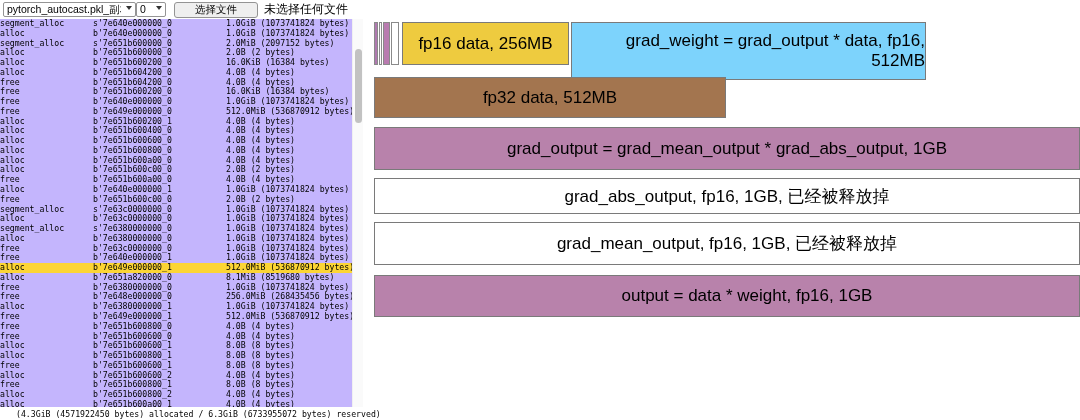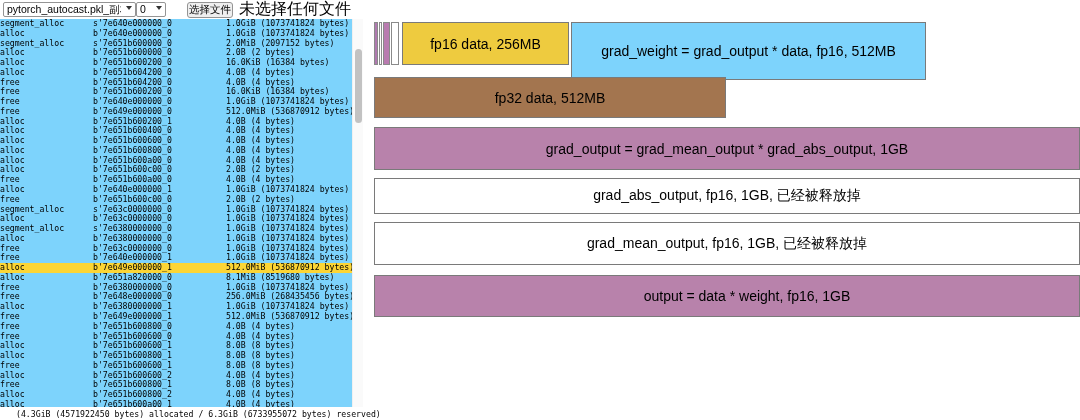--- a/index.html
+++ b/index.html
@@ -60,39 +60,39 @@
   #view-select { width: 196px; }
   #index-select { width: 30px; }
   .btn-choose {
     height: 16px;
     border: 1px solid #949494;
     background: #efefef;
     border-radius: 3px;
     font-family: "Liberation Sans", sans-serif;
     font-size: 10.5px;
     color: #000;
-    padding: 0 1px;
-    margin-left: 21px;
+    padding: 0 20px;
+    margin-left: 8px;
     line-height: 13px;
     box-sizing: border-box;
   }
   #no-file {
-    font-size: 16px;
+    font-size: 12px;
     margin-left: 6px;
     color: #000;
   }
 
   
   #log-pane {
     position: absolute;
     left: 0; top: 19px;
     width: 352px;
     height: 388px;
     overflow: hidden;
-    background: #7dd3fc;
+    background: #c4b5fd;
     font-family: "DejaVu Sans Mono", monospace;
     font-size: 8.2px;
     line-height: 9.78px;
     color: #000;
     white-space: pre;
   }
   .logrow { height: 9.78px; }
   .logrow.hl { background: #fcd535; }
   .c-op   { display: inline-block; width: 93px; }
   .c-addr { display: inline-block; width: 133px; }
@@ -140,24 +140,24 @@
     height: 388px;
     background: #ffffff;
   }
   .blk {
     position: absolute;
     box-sizing: border-box;
     display: flex;
     align-items: center;
     justify-content: center;
     font-family: "Liberation Sans", sans-serif;
-    font-size: 14px;
+    font-size: 17px;
     color: #000;
     border: 1px solid #7a7a7a;
-    text-align: center;
+    text-align: right;
     overflow: hidden;
   }
   .blk.thin { border: 1px solid #8a8a8a; }
 </style>
 </head>
 <body>
 
 <div id="toolbar">
   <span class="sel-wrap">
     <select class="sel" id="file-select">

